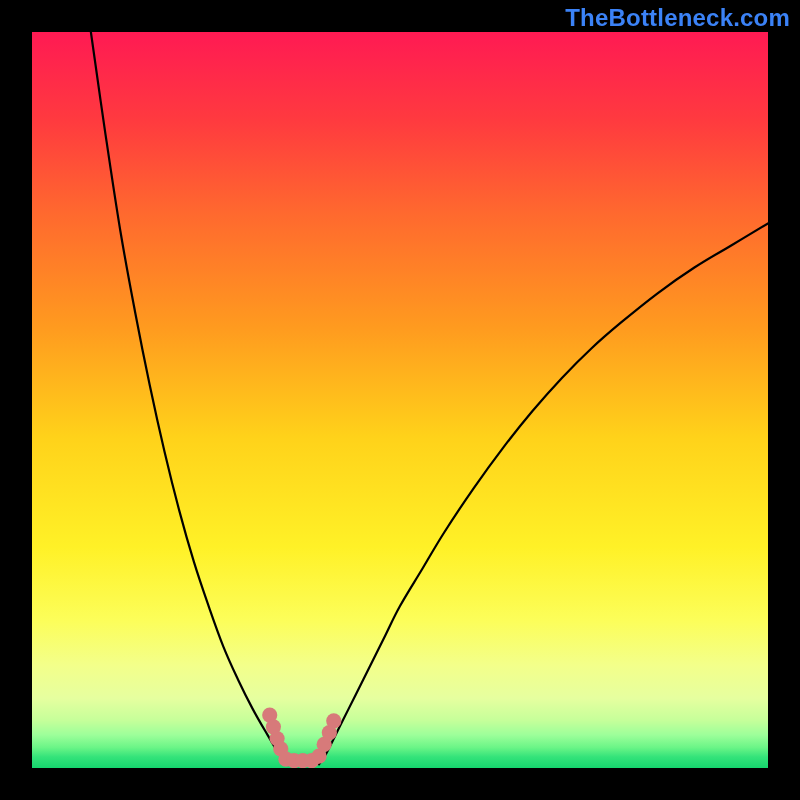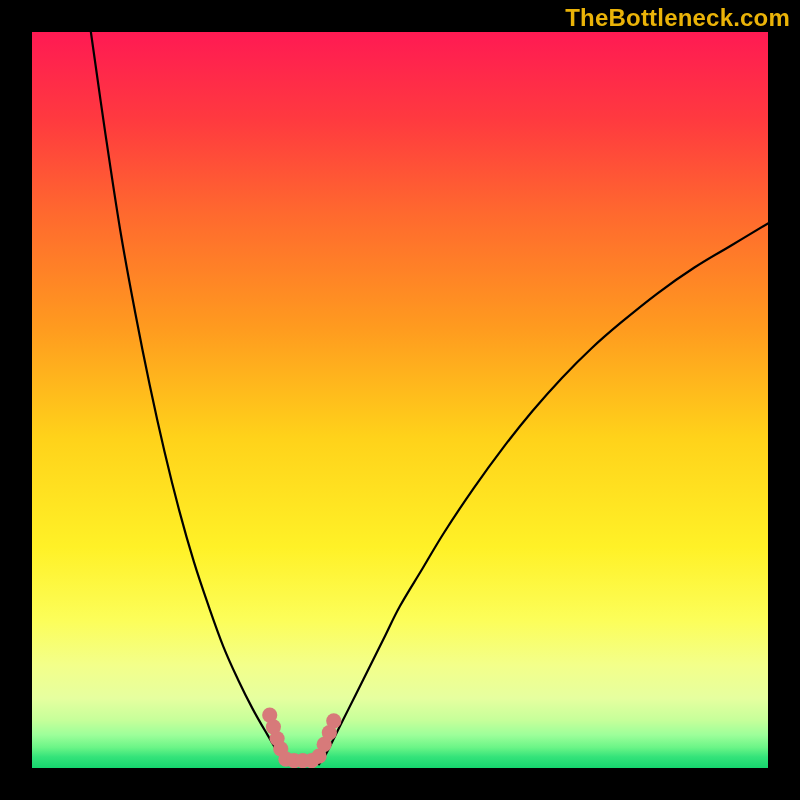--- a/index.html
+++ b/index.html
@@ -21,21 +21,21 @@
     left: 32px;
     top: 32px;
     width: 736px;
     height: 736px;
     overflow: hidden;
   }
   .watermark {
     position: absolute;
     top: 4px;
     right: 10px;
-    color: #eab308;
+    color: #3b82f6;
     font-size: 24px;
     font-weight: 600;
     letter-spacing: 0.2px;
   }
   svg { display: block; }
 </style>
 </head>
 <body>
 
 <div class="frame">

